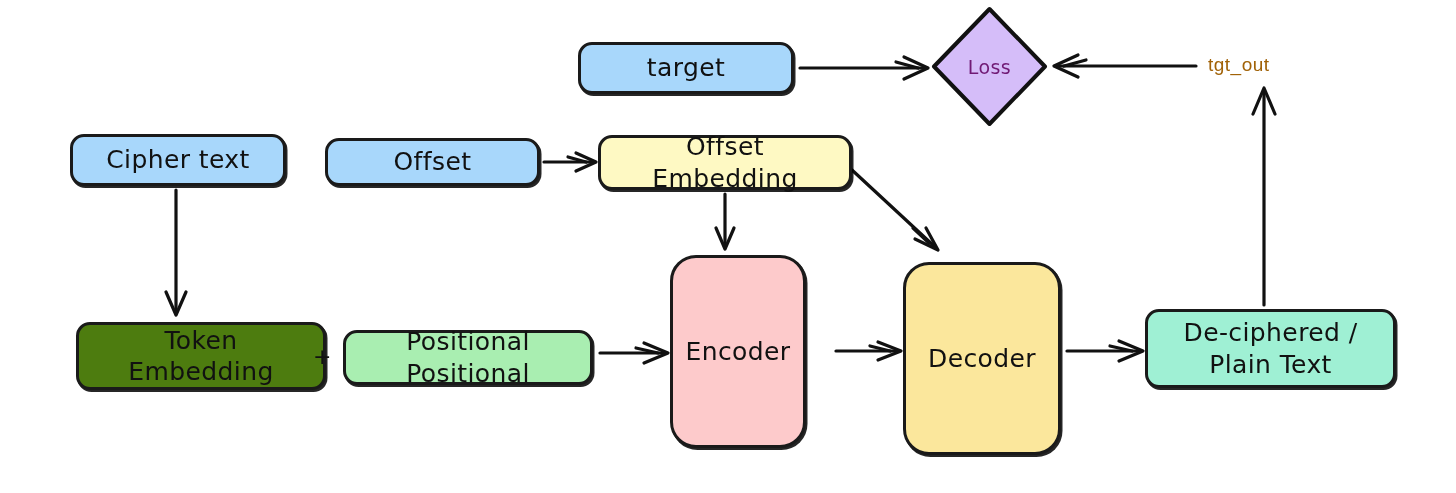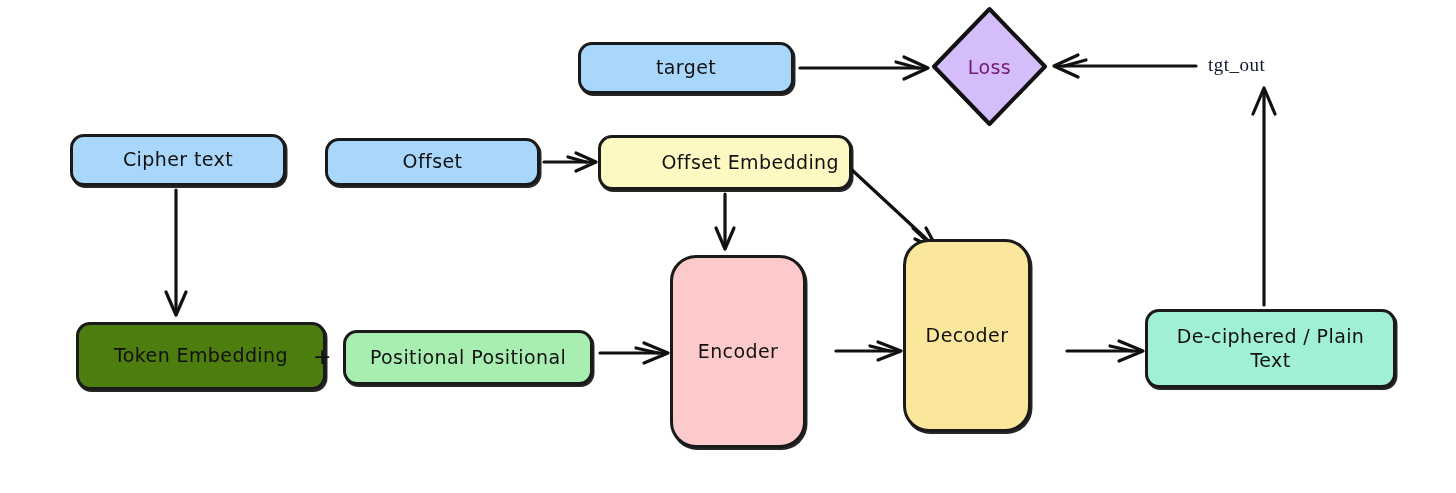--- a/index.html
+++ b/index.html
@@ -22,21 +22,21 @@
     position: absolute;
     box-sizing: border-box;
     border: 3px solid #1a1a1a;
     border-radius: 14px;
     display: flex;
     align-items: center;
     justify-content: center;
     text-align: center;
     color: #111111;
     font-family: "DejaVu Sans", sans-serif;
-    font-size: 19px;
+    font-size: 25px;
     line-height: 1.25;
     letter-spacing: 0.4px;
     box-shadow: 1.5px 2px 0 rgba(0,0,0,0.85);
   }
   .node span { display: block; padding: 0 10px; }
   .node.big { border-radius: 26px; }
 
   .diamond-wrap {
     position: absolute;
     display: flex;
@@ -58,24 +58,24 @@
   }
 
   .plus {
     position: absolute;
     font-family: "DejaVu Sans", sans-serif;
     font-size: 22px;
     color: #111111;
   }
   .edge-label {
     position: absolute;
-    font-family: Liberation Serif, serif;
+    font-family: Liberation Sans, sans-serif;
     font-size: 19px;
     letter-spacing: 0.5px;
-    color: #0f172a;
+    color: #a16207;
     white-space: nowrap;
   }
   svg.arrows {
     position: absolute;
     left: 0; top: 0;
     width: 1456px;
     height: 493px;
     pointer-events: none;
   }
   .ln { stroke: #111111; stroke-width: 3.2; fill: none; stroke-linecap: round; }
@@ -171,21 +171,21 @@
   </div>
 
   <div class="node" style="left:343px; top:330px; width:250px; height:55px; background:#a9eeb1;">
     <span>Positional Positional</span>
   </div>
 
   <div class="node big" style="left:670px; top:255px; width:136px; height:193px; background:#fdcacb;">
     <span>Encoder</span>
   </div>
 
-  <div class="node big" style="left:903px; top:239px; width:128px; height:193px; background:#fbe79c;">
+  <div class="node big" style="left:903px; top:262px; width:158px; height:193px; background:#fbe79c;">
     <span>Decoder</span>
   </div>
 
   <div class="node" style="left:1145px; top:309px; width:251px; height:79px; background:#9ff0d4;text-align:center;">
     <span>De-ciphered / Plain Text</span>
   </div>
 
   <div class="diamond-wrap" style="left:930px; top:5px; width:119px; height:123px;">
     <svg class="diamond-shape" viewBox="0 0 119 123" preserveAspectRatio="none">
       <path d="M59.5,4 L115,61.5 L59.5,119 L4,61.5 Z" fill="#d5bdf9" stroke="#111111" stroke-width="4" stroke-linejoin="round"></path>

